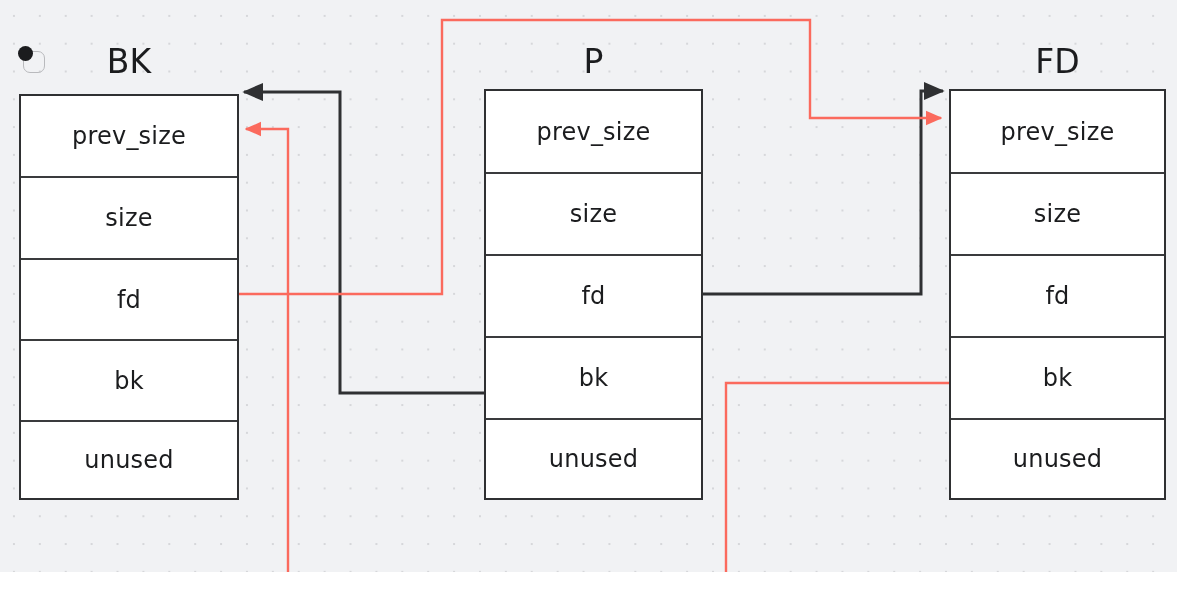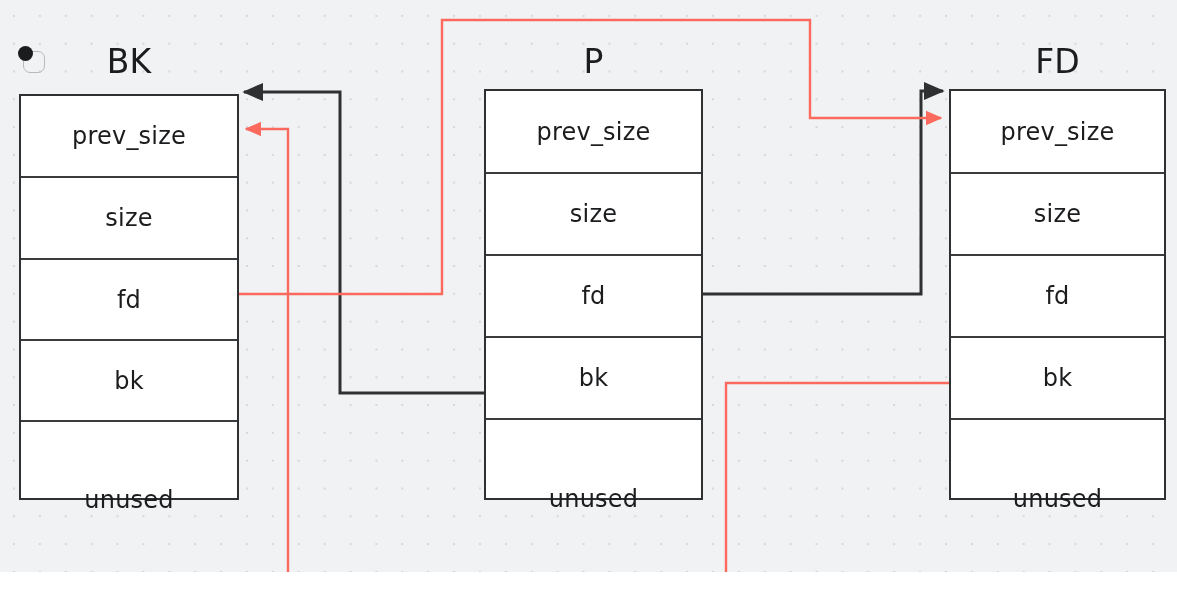--- a/index.html
+++ b/index.html
@@ -38,21 +38,20 @@
     justify-content: center;
     border-bottom: 2px solid #3a3b3d;
     color: #1b1c1e;
     font-size: 24px;
     font-weight: 400;
     letter-spacing: 0.2px;
     white-space: nowrap;
   }
   .struct .row:last-child {
     border-bottom: none;
-    margin-top: 40px;
   }
   .struct-title {
     position: absolute;
     text-align: center;
     color: #1b1c1e;
     font-size: 33px;
     font-weight: 400;
     white-space: nowrap;
   }
   .anchor-icon {

